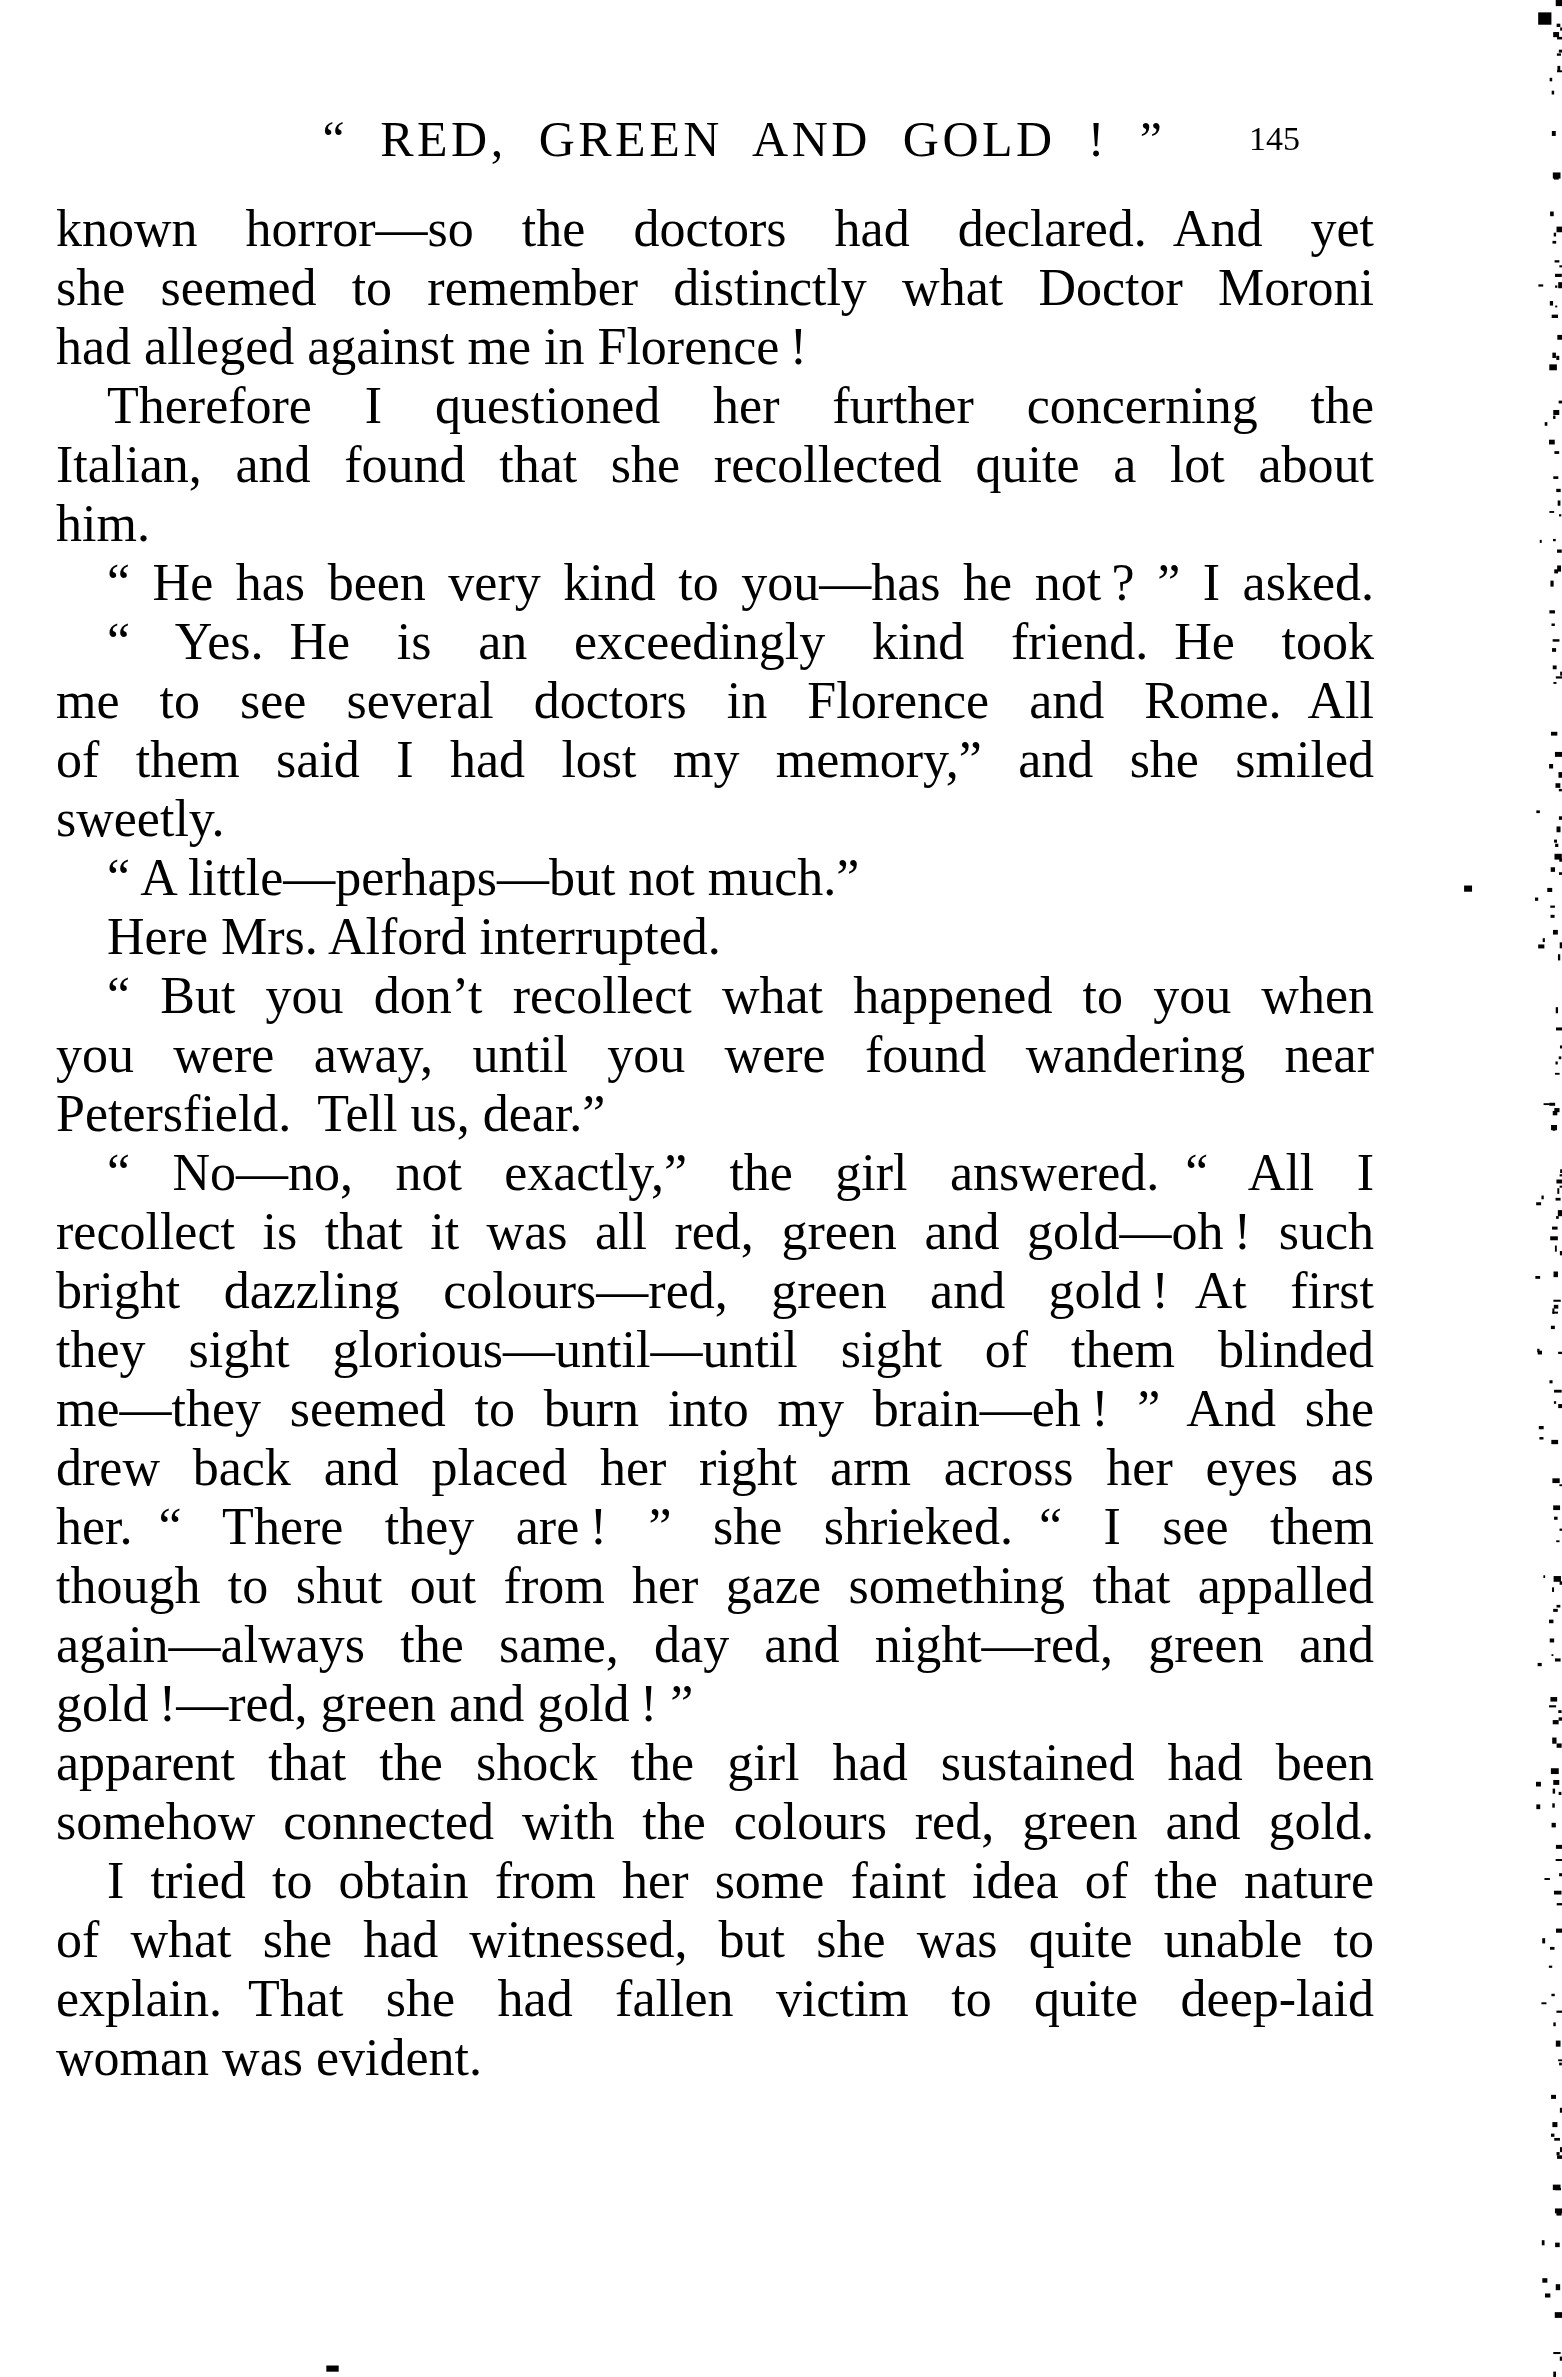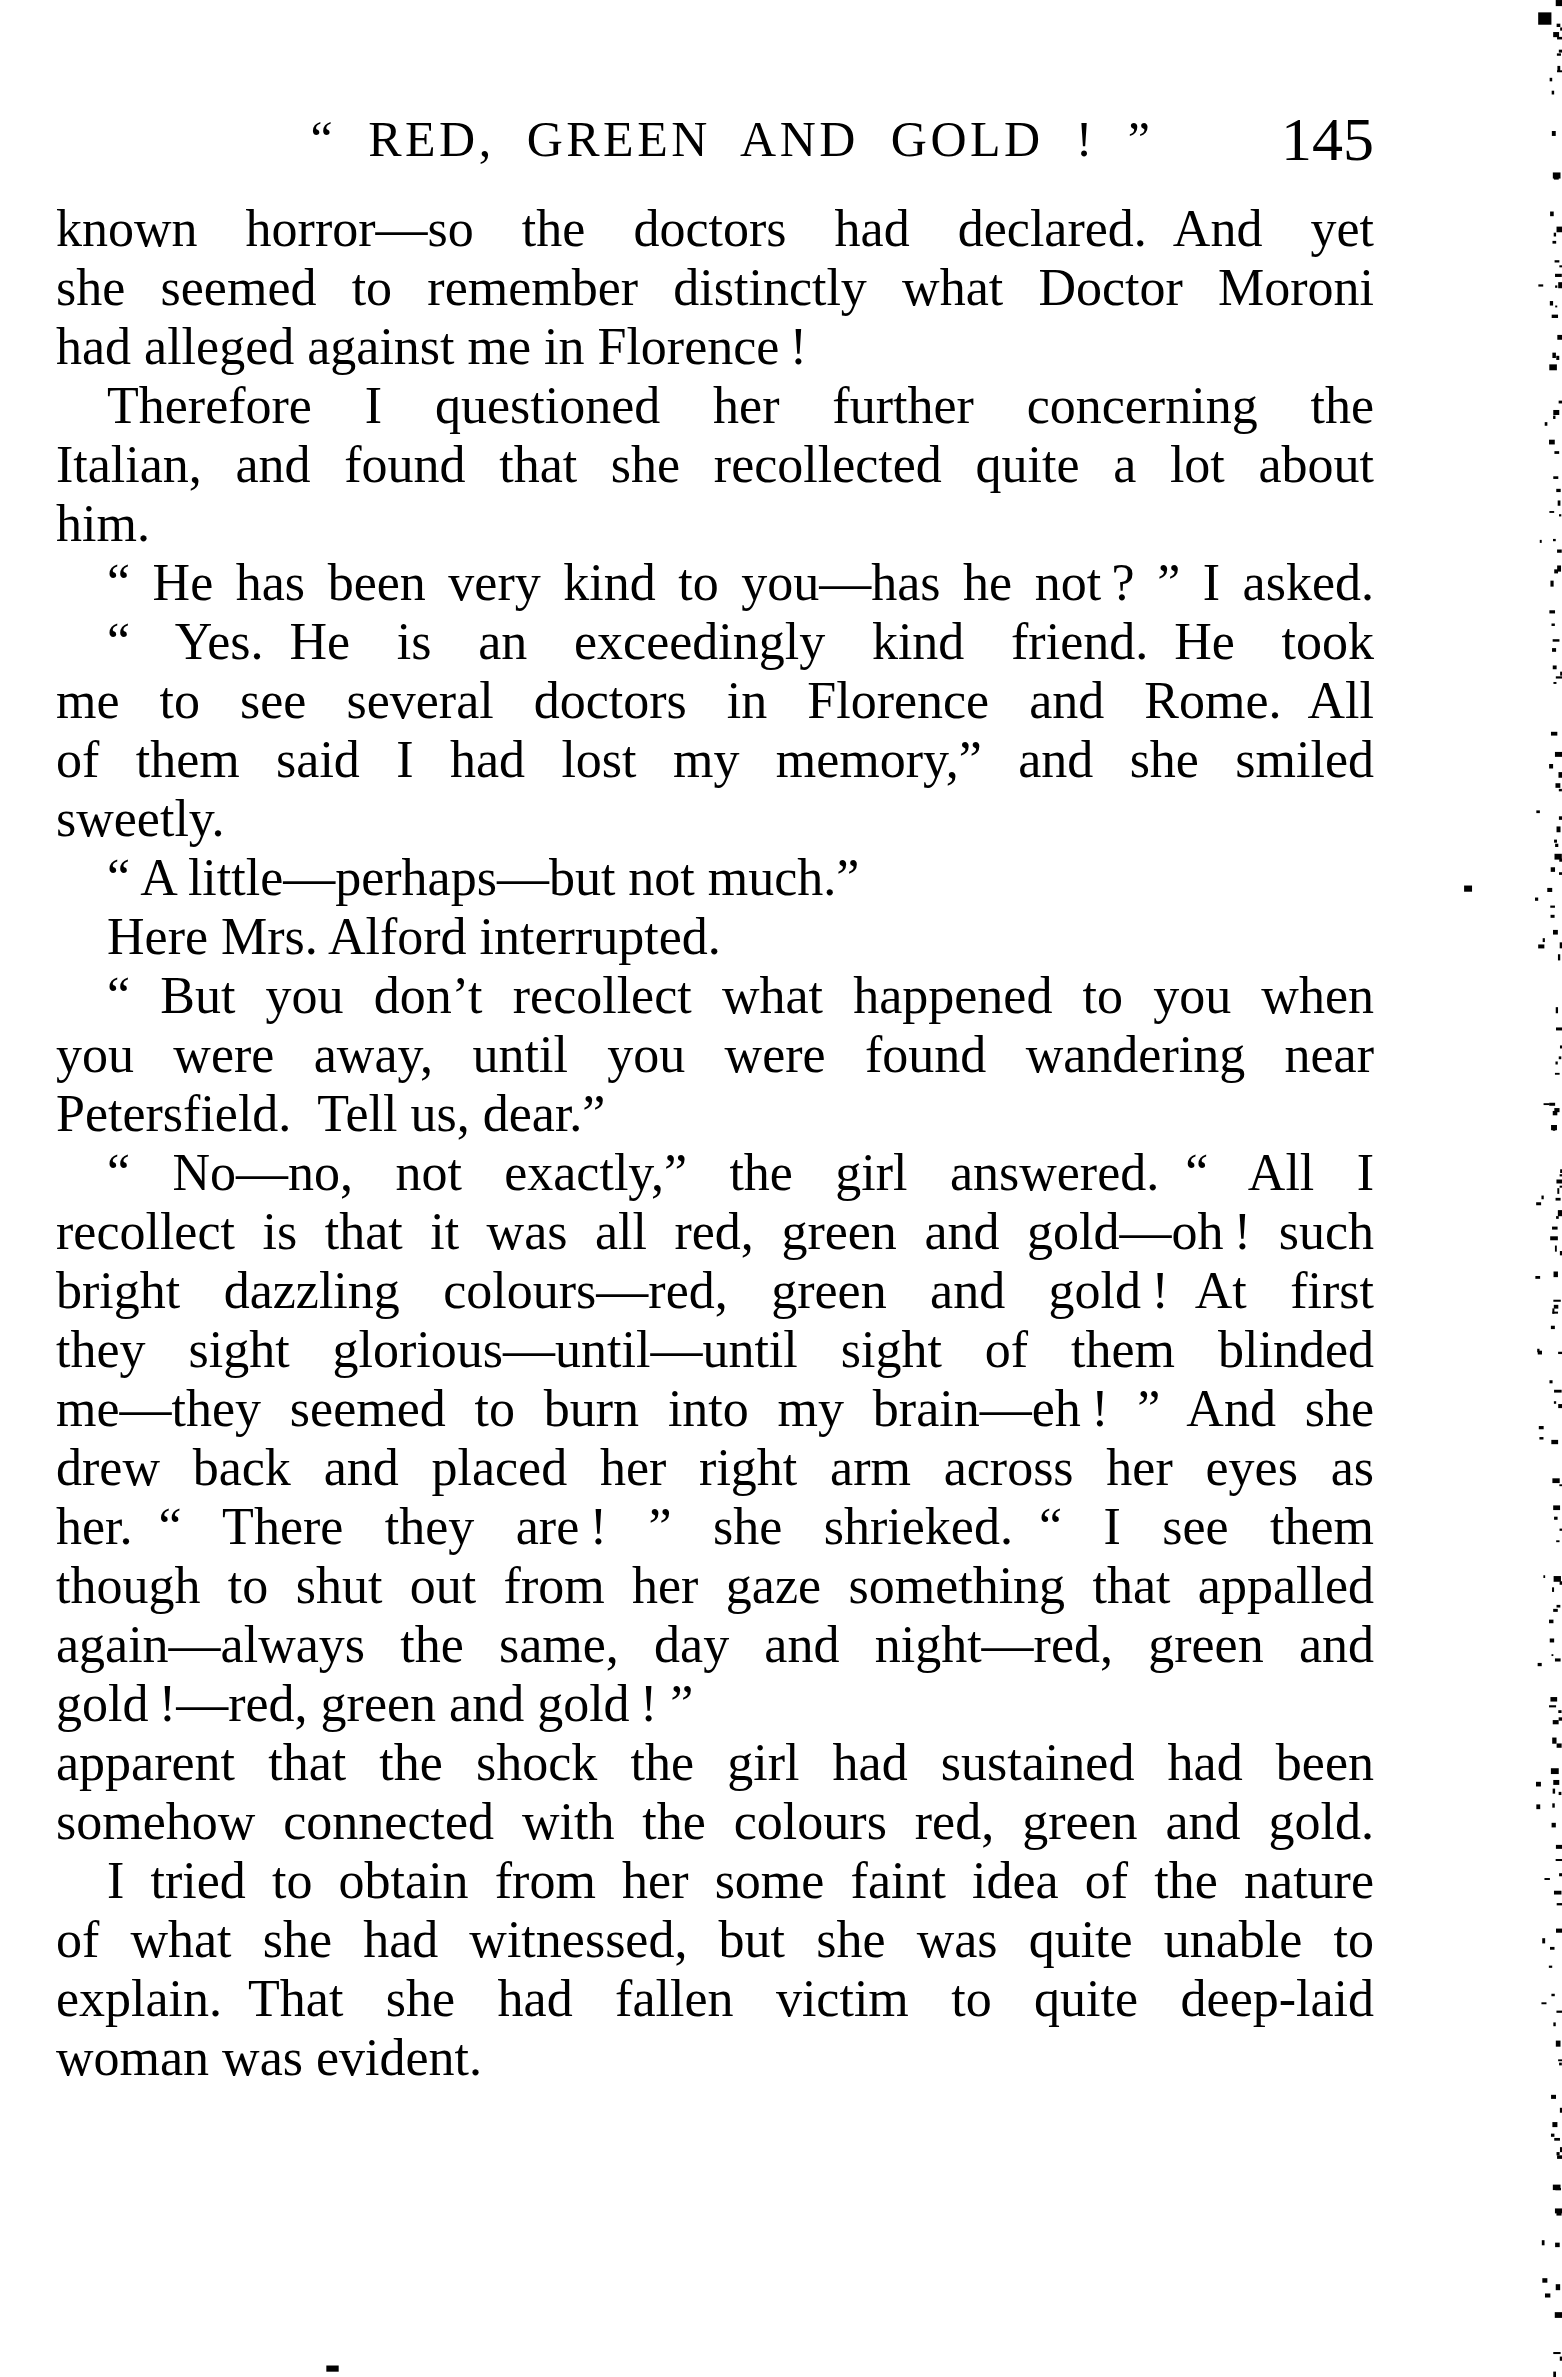--- a/index.html
+++ b/index.html
@@ -7,36 +7,36 @@
   .page{
     position:relative;
     width:1562px;height:2377px;
     background:#ffffff;
     overflow:hidden;
     font-family:"Liberation Serif","DejaVu Serif",serif;
     color:#000;
   }
   .running-header{
     position:absolute;
-    top:111px;left:4px;width:1456px;
+    top:111px;left:16px;width:1456px;
     text-align:center;
   }
   .header-title{
     display:inline-block;
     font-size:50px;
     line-height:56px;
     letter-spacing:0.07em;
     word-spacing:0.32em;
     white-space:nowrap;
   }
   .page-number{
     position:absolute;
-    top:111px;left:1281px;
+    top:111px;left:1212px;
     width:88px;
-    font-size:62px;
+    font-size:34px;
     line-height:56px;
     text-align:right;
   }
   .body-text{
     position:absolute;
     top:199px;left:56px;
     width:1318px;
     font-size:52px;
     line-height:59px;
   }

